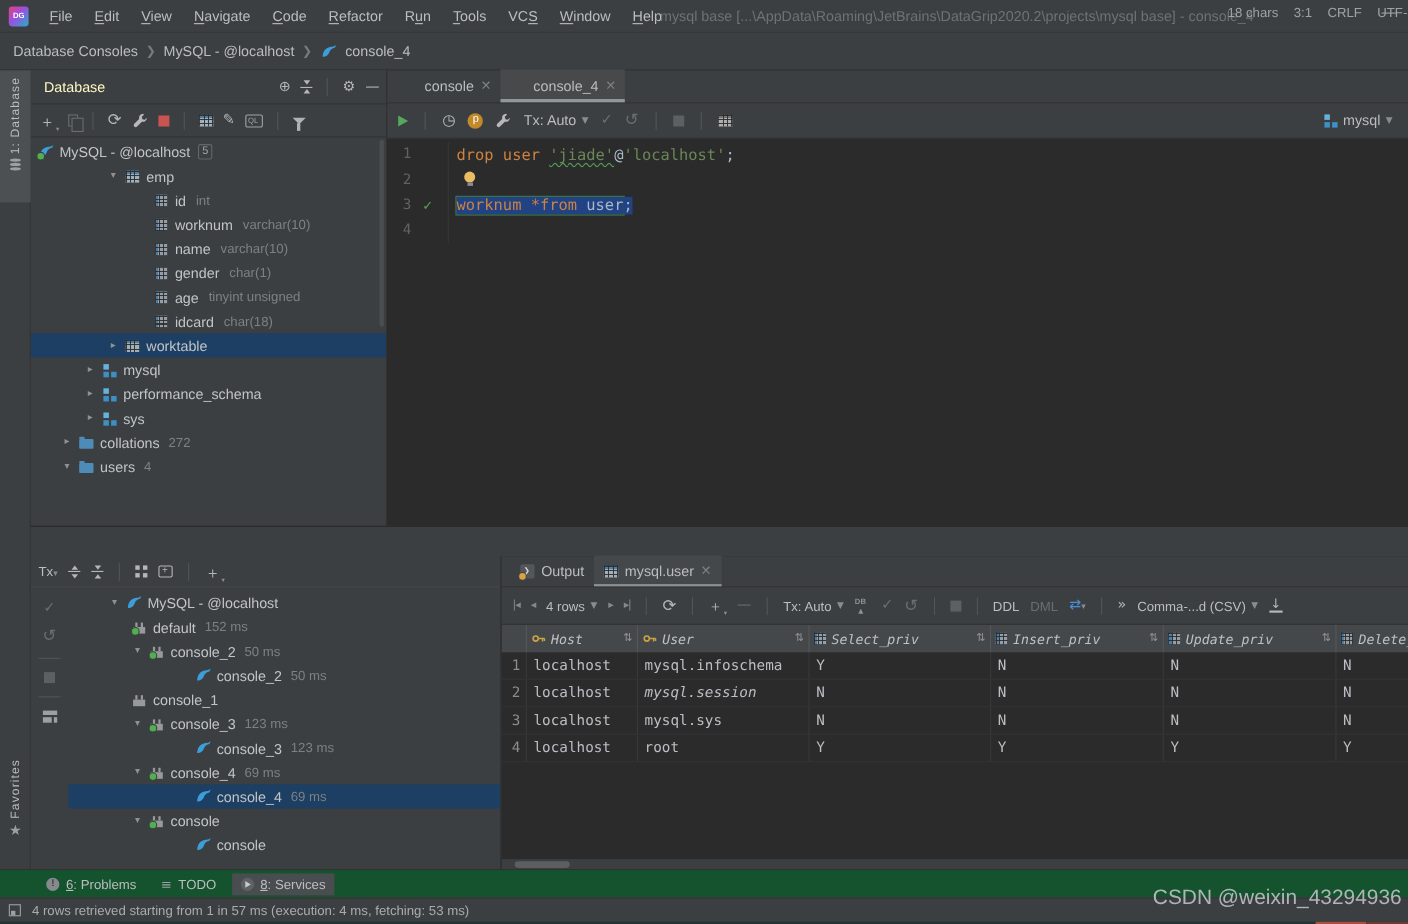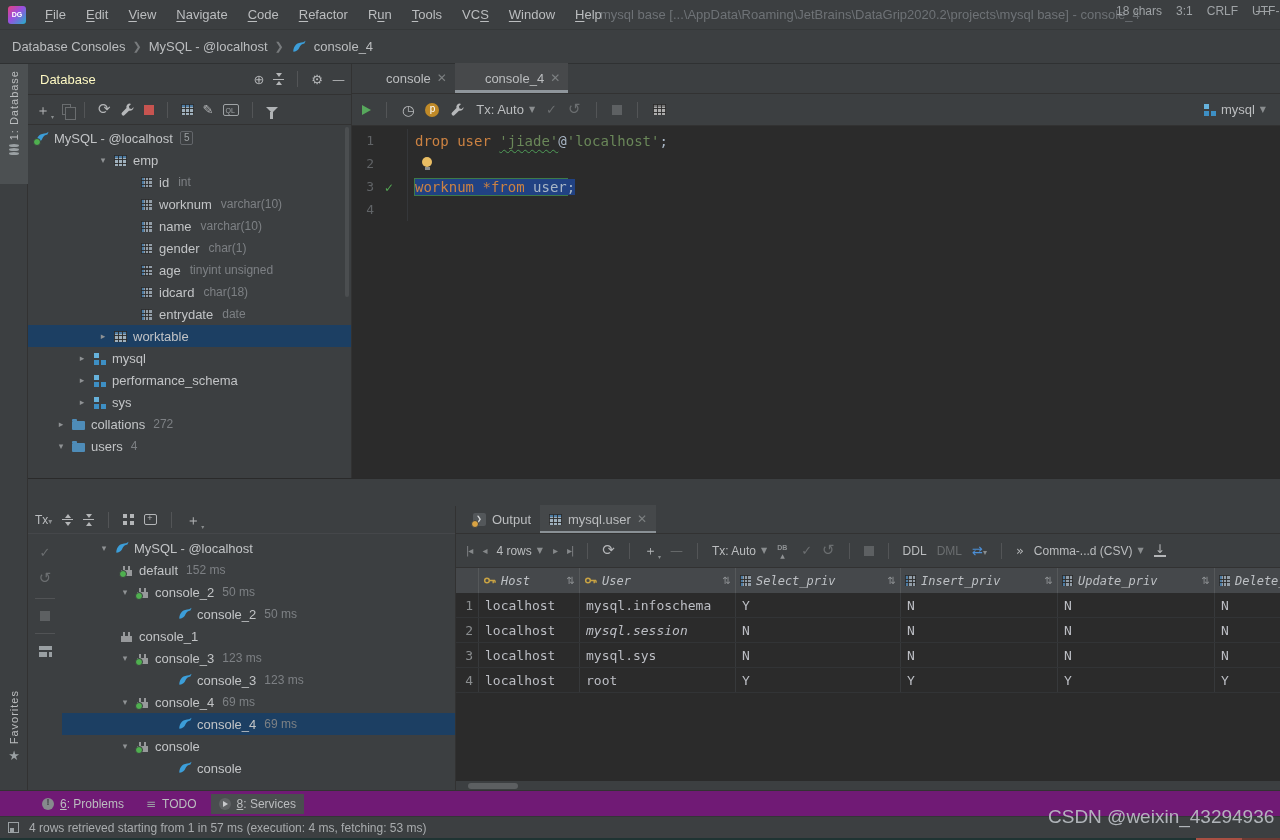--- a/index.html
+++ b/index.html
@@ -180,21 +180,21 @@
   .gh{display:flex;align-items:center;gap:5px;padding:0 4px;border-right:1px solid #55585a;flex:none;overflow:hidden;font-style:italic;}
   .gh .sort{margin-left:auto;color:#909396;font-family:"DejaVu Sans",sans-serif;font-size:10px;}
   .ic-key{width:13px;height:13px;}
   .grow{display:flex;height:25px;border-bottom:1px solid #323436;color:#bcbec4;}
   .gc{padding:0 6px;display:flex;align-items:center;border-right:1px solid #37393b;flex:none;overflow:hidden;white-space:nowrap;}
   .gc.num{color:#8a8d8f;justify-content:flex-end;padding-right:5px;}
   .hscroll{position:absolute;left:0;bottom:0;width:100%;height:10px;background:#3c3f41;}
   .hscroll .thumb{position:absolute;left:12px;top:2px;width:50px;height:6px;border-radius:3px;background:#5c5f61;}
 
   
-  .bottombtns{position:absolute;left:0;top:790px;width:1280px;height:26px;background:#701a75;border-top:1px solid #323232;display:flex;align-items:center;padding-left:34px;gap:6px;font-size:12px;}
+  .bottombtns{position:absolute;left:0;top:790px;width:1280px;height:26px;background:#14532d;border-top:1px solid #323232;display:flex;align-items:center;padding-left:34px;gap:6px;font-size:12px;}
   .bbtn{display:flex;align-items:center;gap:6px;padding:3px 8px;color:#bbbdbf;}
   .bbtn.active{background:#4a4d4f;}
   .ic-problems{width:12px;height:12px;border-radius:50%;background:#868a8d;}
   .ic-problems::before{content:"!";position:absolute;left:4.5px;top:-0.5px;font-size:9px;color:#3c3f41;font-weight:bold;}
   .ic-todo{color:#9aa0a3;font-family:"DejaVu Sans",sans-serif;font-size:12px;}
   .ic-svcplay{width:12px;height:12px;border-radius:50%;background:#5f6264;}
   .ic-svcplay::before{content:"";position:absolute;left:4.5px;top:3px;border-left:5px solid #c8cacc;border-top:3px solid transparent;border-bottom:3px solid transparent;}
   .statusbar{position:absolute;left:0;top:816px;width:1280px;height:22px;background:#3c3f41;border-top:1px solid #333537;display:flex;align-items:center;padding-left:8px;font-size:12px;color:#a9acae;}
   .ic-toolwin{width:11px;height:11px;border:1px solid #9aa0a3;margin-right:10px;}
   .ic-toolwin::after{content:"";position:absolute;left:0.5px;bottom:0.5px;width:4px;height:4px;background:#9aa0a3;}
@@ -337,27 +337,20 @@
           </span>
           <span class="tlabel">age</span>
           <span class="thint">tinyint unsigned</span>
         </div>
         <div class="trow" style="padding-left: 109px;">
           <span class="ticon">
             <span class="ic ic-col"></span>
           </span>
           <span class="tlabel">idcard</span>
           <span class="thint">char(18)</span>
-        </div>
-        <div class="trow" style="padding-left: 109px;">
-          <span class="ticon">
-            <span class="ic ic-col"></span>
-          </span>
-          <span class="tlabel">entrydate</span>
-          <span class="thint">date</span>
         </div>
         <div class="trow selected" style="padding-left: 67px;">
           <span class="chev">▸</span>
           <span class="ticon">
             <span class="ic ic-table"></span>
           </span>
           <span class="tlabel">worktable</span>
         </div>
         <div class="trow" style="padding-left: 46px;">
           <span class="chev">▸</span>

